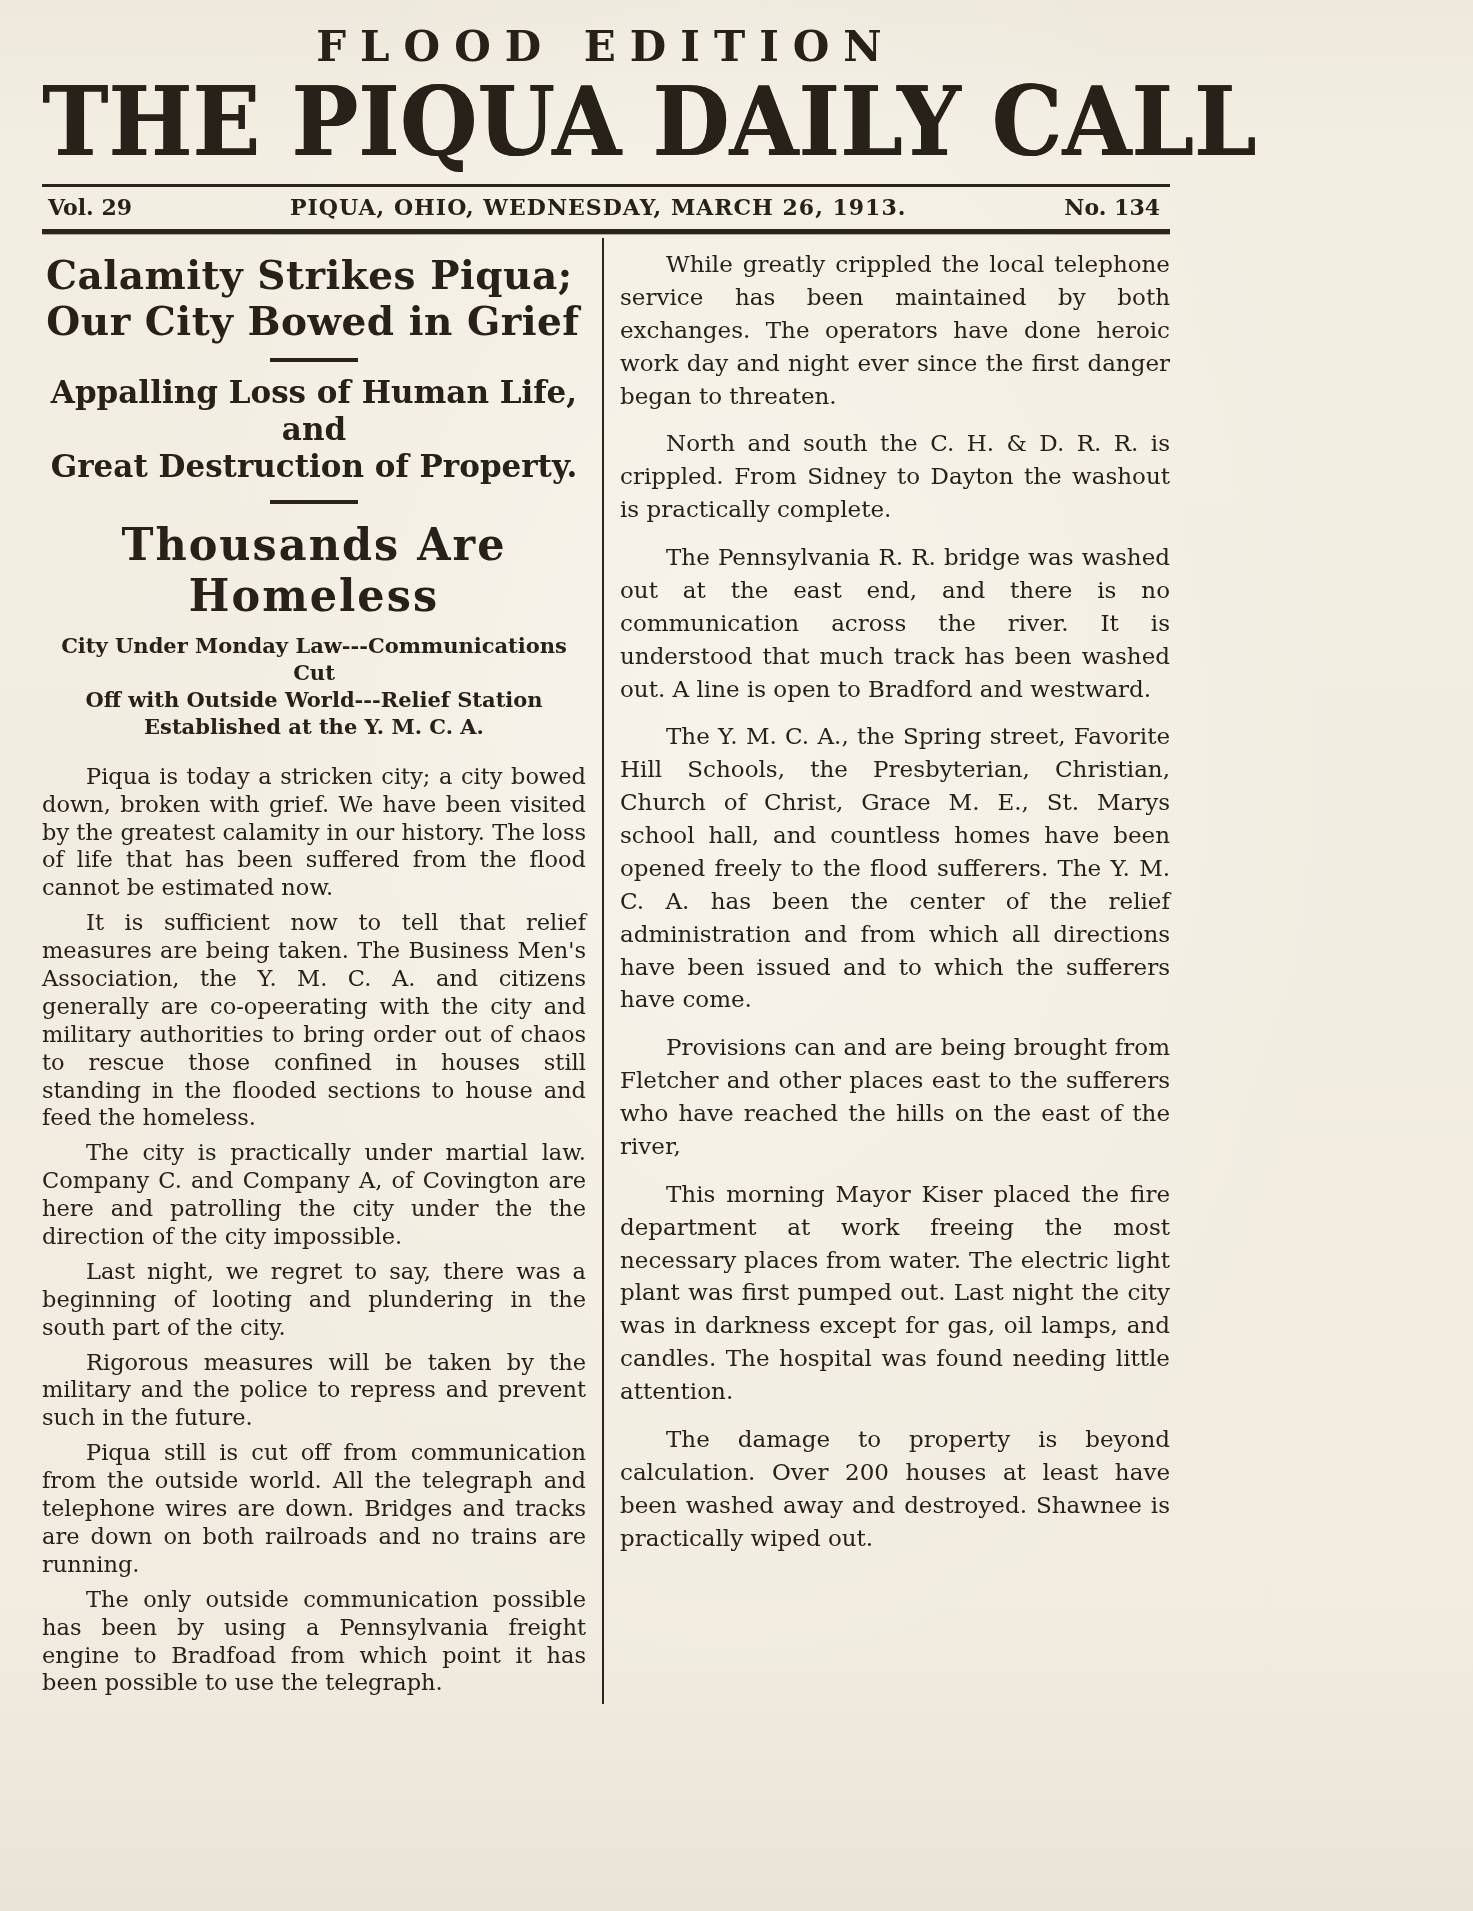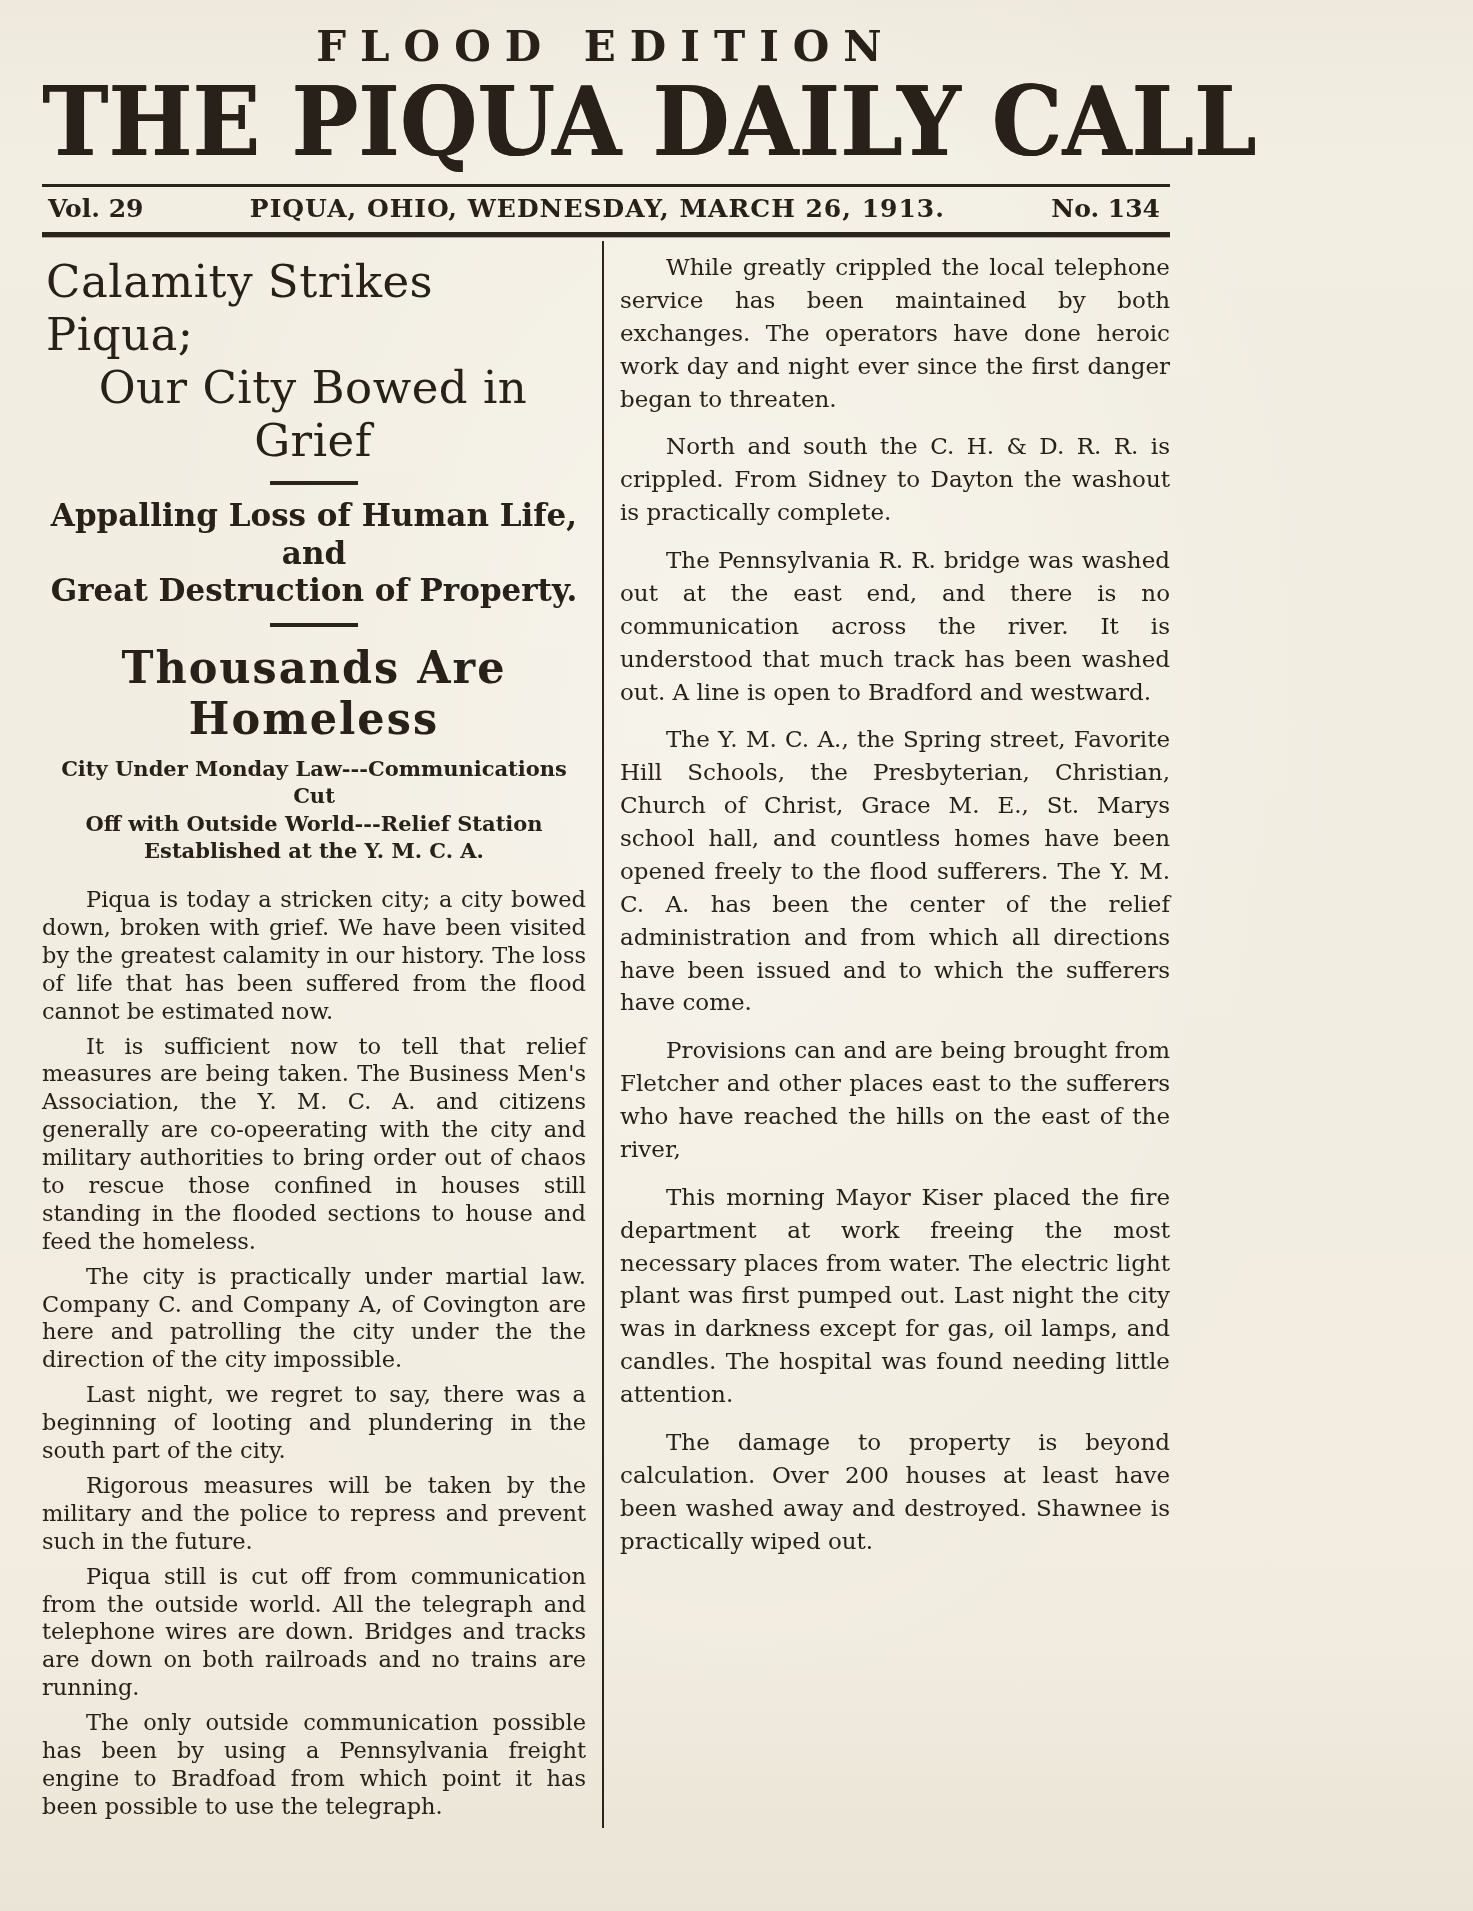--- a/index.html
+++ b/index.html
@@ -42,31 +42,31 @@
   .dateline {
     display: flex;
     justify-content: space-between;
     align-items: flex-end;
     border-top: 3px solid #2a241c;
     border-bottom: 5px solid #2a241c;
     box-shadow: 0 1px 0 rgba(42,36,28,0.35);
     padding: 7px 10px 9px 6px;
     margin-top: 22px;
     font-weight: bold;
-    font-size: 25px;
+    font-size: 22px;
   }
   .dateline .center { letter-spacing: 1px; }
 
   
   .columns { display: flex; margin-top: 4px; }
   .col-left  { width: 560px; padding: 14px 16px 0 0; box-sizing: border-box; }
   .col-right { width: 568px; padding: 10px 0 0 16px; box-sizing: border-box; border-left: 2px solid #2b251d; }
 
   
-  .headline { font-size: 45px; font-weight: normal; line-height: 1.18; letter-spacing: 0.5px; }
+  .headline { font-size: 39px; font-weight: bold; line-height: 1.18; letter-spacing: 0.5px; }
   .headline .l1 { text-align: left; padding-left: 4px; }
   .headline .l2 { text-align: center; padding-right: 2px; }
   .short-rule {
     width: 88px;
     border-top: 4px solid #2a241c;
     margin: 14px auto 12px auto;
     height: 0;
   }
   .subhead { font-size: 31px; font-weight: bold; text-align: center; line-height: 1.2; }
   .banner {

